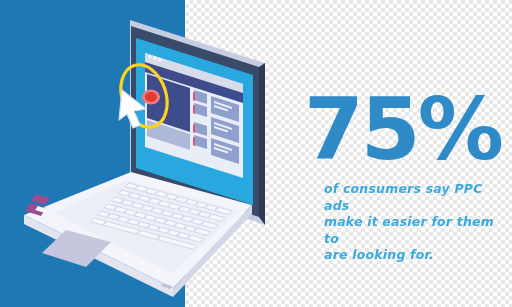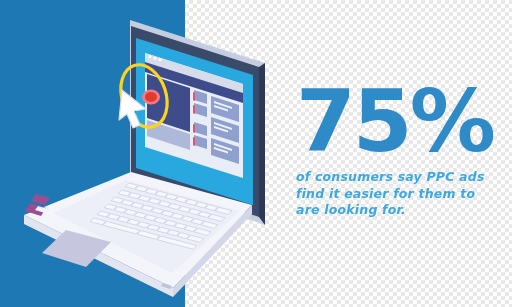--- a/index.html
+++ b/index.html
@@ -63,34 +63,34 @@
     top: 78px;
     width: 214px;
   }
   .stat-number {
     font-family: "DejaVu Sans", sans-serif;
     font-weight: bold;
     font-size: 86px;
     line-height: 0.92;
     letter-spacing: -3px;
     color: #2E8BC8;
-    margin: 4px;
+    margin: 12px;
     white-space: nowrap;
   }
   .stat-caption {
     margin: 8px 0 0 4px;
     font-family: "DejaVu Sans", sans-serif;
     font-style: italic;
     font-weight: bold;
     font-size: 12.5px;
     line-height: 1.32;
     letter-spacing: 0.2px;
     color: #3CA8E0;
   }
-  .stat-caption span { display: block; }
+  .stat-caption span { display: block; margin-left: 28px; }
 </style>
 </head>
 <body>
 
 <div id="infographic">
 
   <div class="blue-panel"></div>
   <div class="checker-panel"></div>
 
   <div class="laptop-layer">
@@ -264,18 +264,18 @@
       <polygon points="163,283 172,286 170,289 161,286" fill="#BFC3DA"></polygon>
     </g>
 
   </svg>
   </div>
 
   <div class="stat-block">
     <div class="stat-number">75%</div>
     <div class="stat-caption">
       <span>of consumers say PPC ads</span>
-      <span>find it easier for them to</span>
+      <span>make it easier for them to</span>
       <span>are looking for.</span>
     </div>
   </div>
 
 </div>
 
 </body></html>

